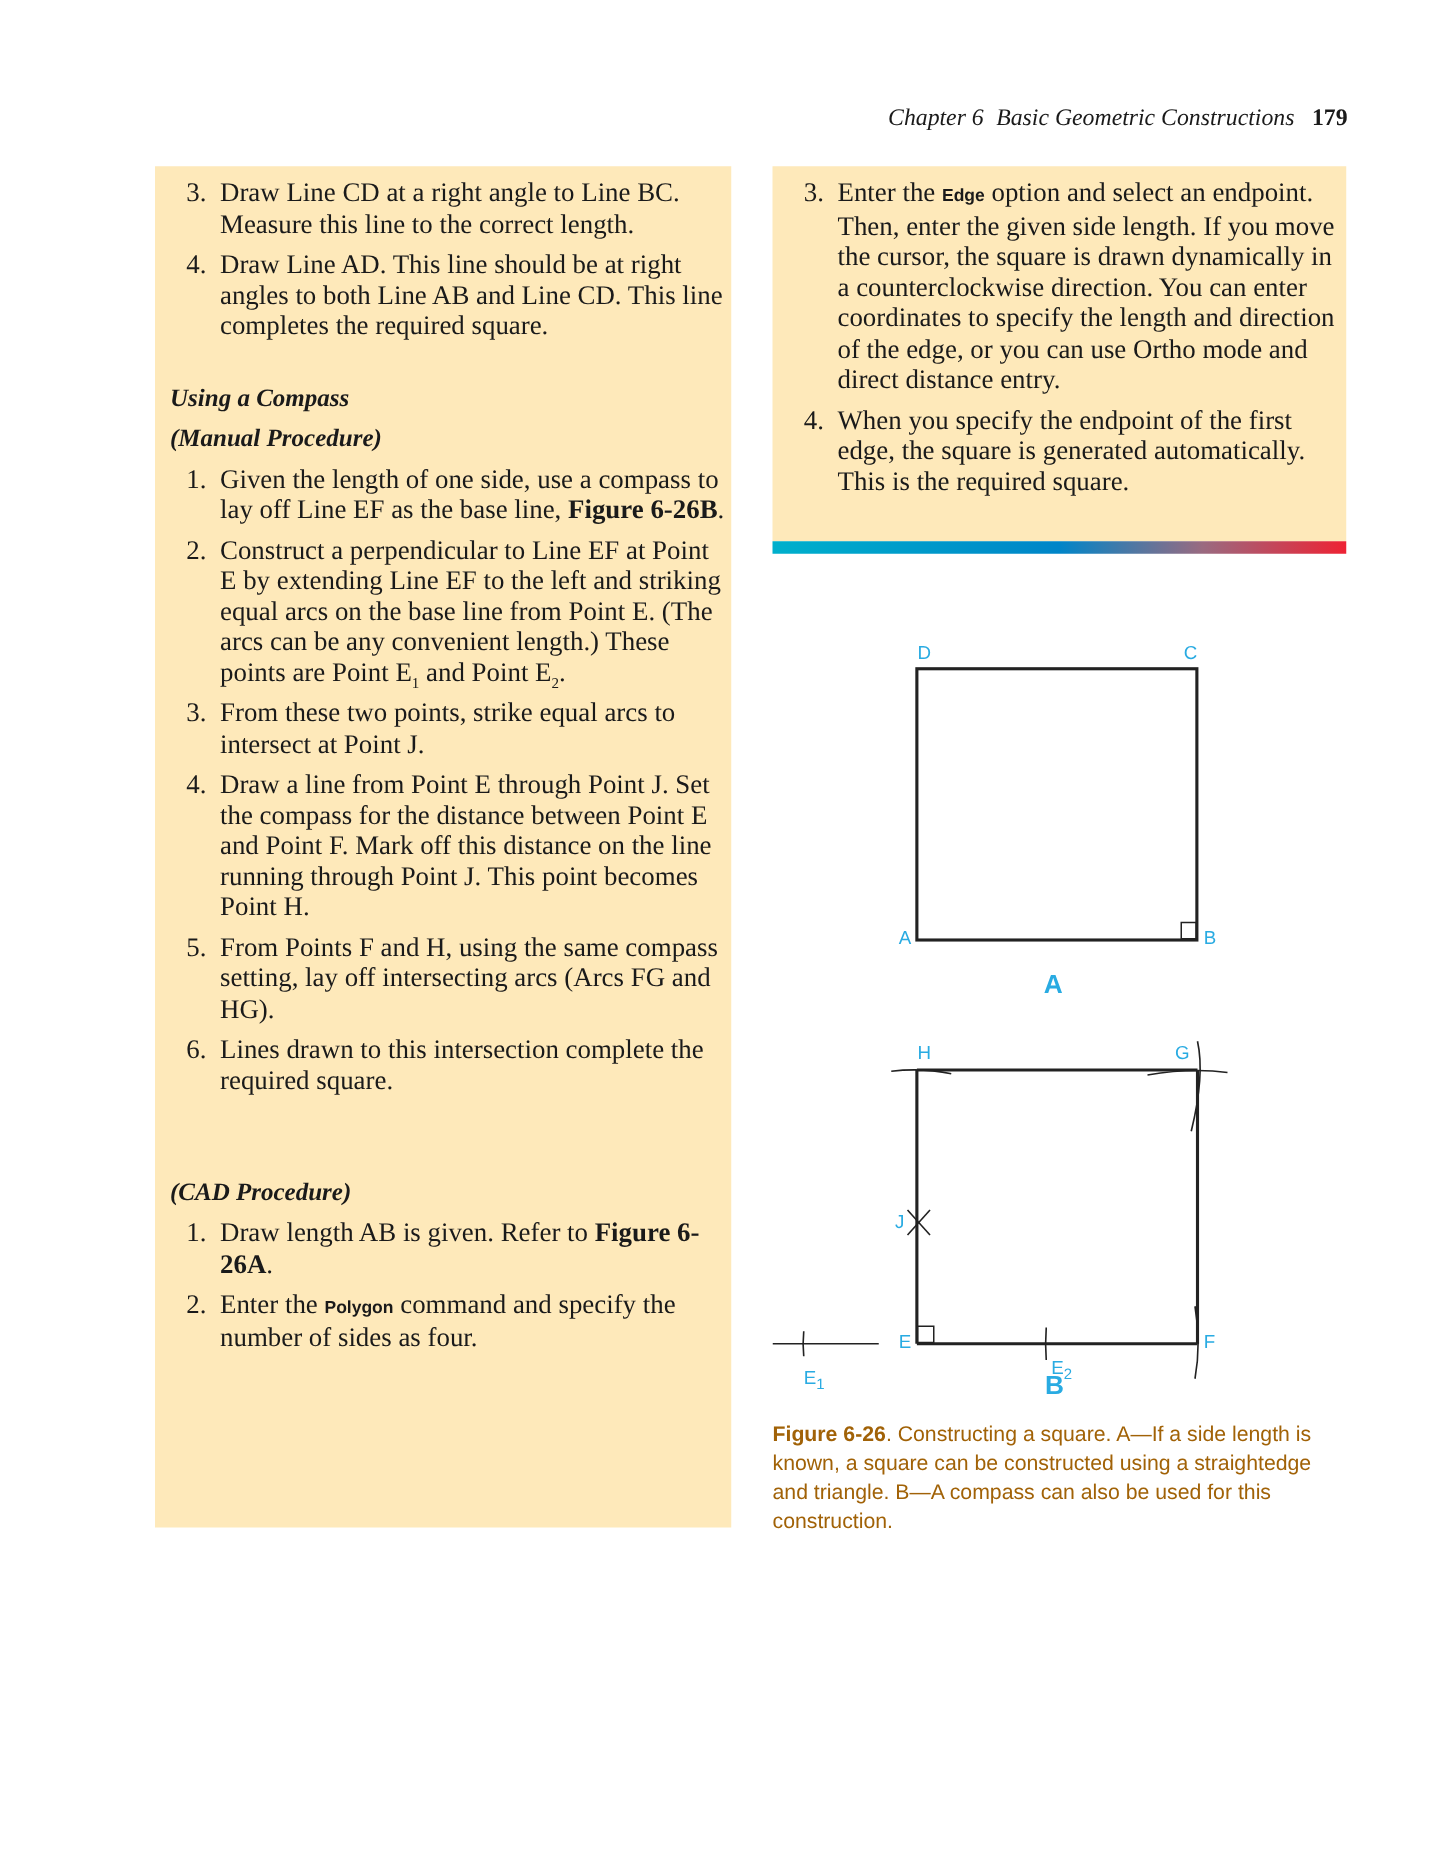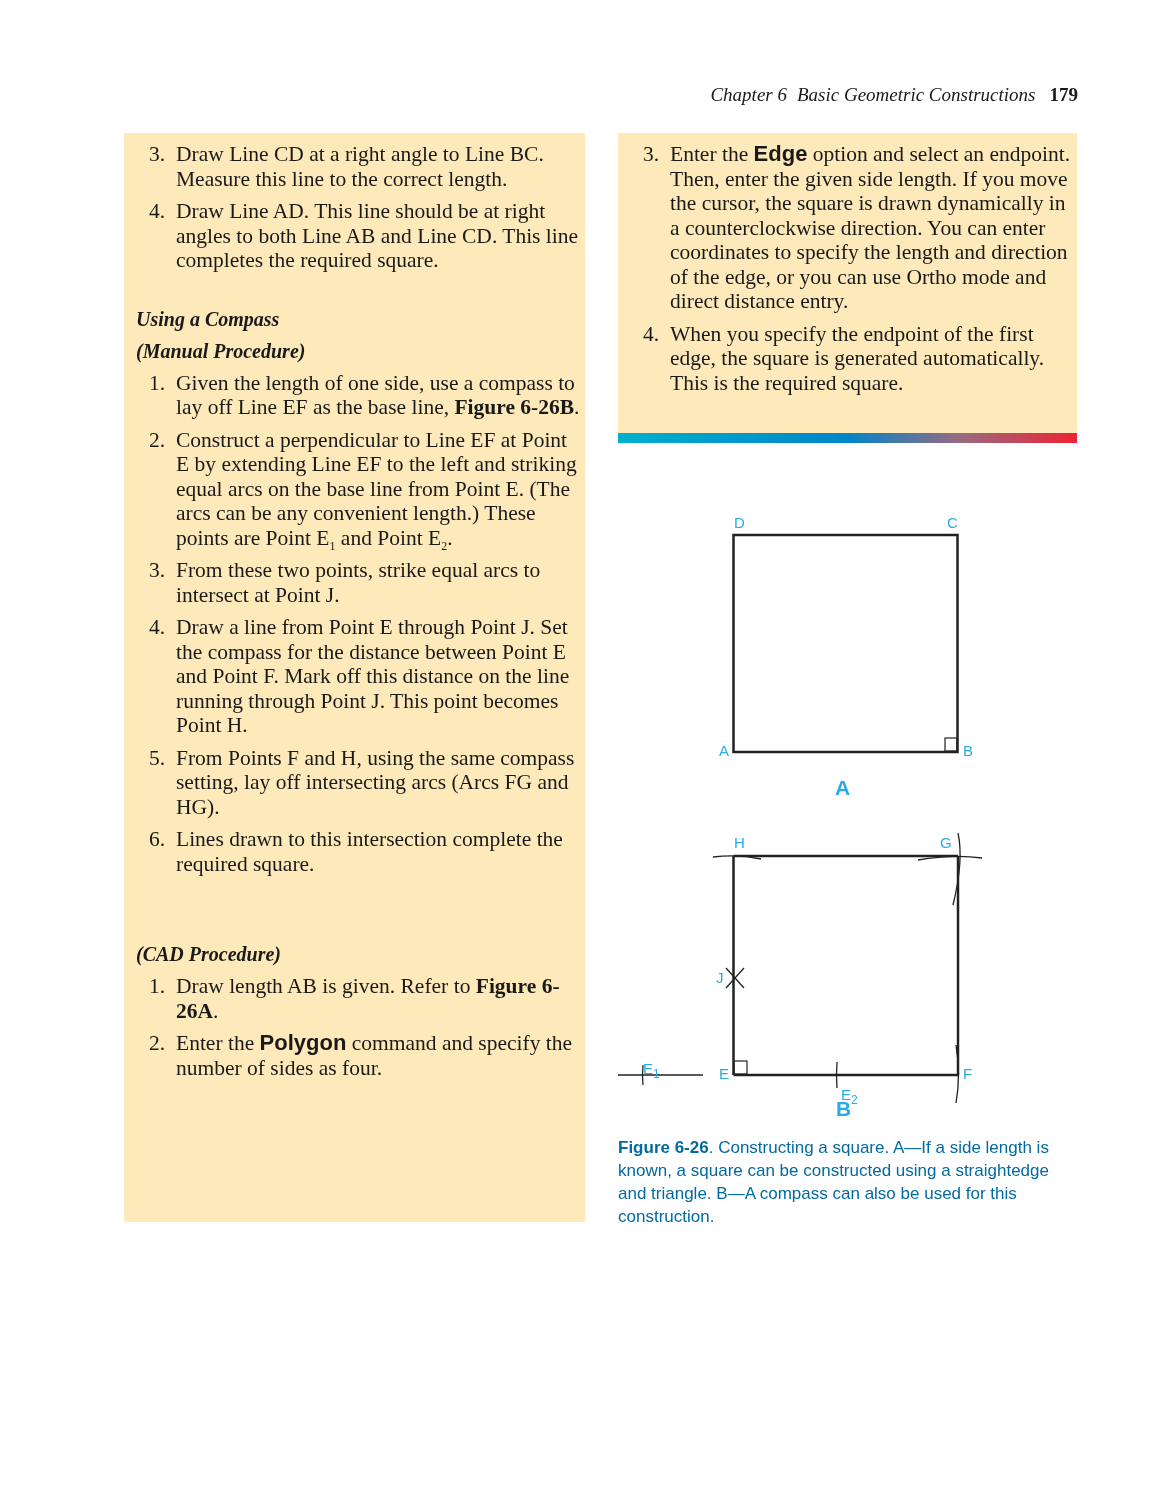--- a/index.html
+++ b/index.html
@@ -10,29 +10,29 @@
     .running-head .page { font-weight: bold; margin-left: 14px; }
     .panel { position: absolute; background: #fee9ba; }
     .panel-left { left: 124px; top: 133px; width: 461px; height: 1089px; }
     .panel-right { left: 618px; top: 133px; width: 459px; height: 300px; }
     .gradient-bar { position: absolute; left: 618px; top: 433px; width: 459px; height: 10px;
       background: linear-gradient(to right, #00b0cc 0%, #0085c8 50%, #9a6a80 75%, #ee2233 100%); }
     ol.steps { list-style: none; margin: 0; padding: 0; font-family: "Liberation Serif", serif; font-size: 21.5px; line-height: 24.5px; }
     ol.steps li { position: relative; padding-left: 52px; margin-bottom: 8px; }
     ol.steps li .num { position: absolute; left: 25px; top: 0; }
     .sect-heading { font-family: "Liberation Serif", serif; font-style: italic; font-weight: bold; font-size: 20px; line-height: 32px; margin: 0 0 4px 12px; }
-    .cmd { font-family: "Liberation Sans", sans-serif; font-weight: bold; font-size: 22px; }
+    .cmd { font-family: "Liberation Sans", sans-serif; font-weight: bold; font-size: 14px; }
     .figref { font-weight: bold; }
     sub { font-size: 12px; line-height: 0; }
     .left-content { position: absolute; left: 124px; top: 142px; width: 461px; }
     .right-content { position: absolute; left: 618px; top: 142px; width: 459px; }
     .figure { position: absolute; left: 618px; top: 500px; width: 460px; height: 630px; }
     .fig-label { position: absolute; font-family: "Liberation Sans", sans-serif; color: #29abe2; font-size: 15px; }
     .fig-sub-label { position: absolute; font-family: "Liberation Sans", sans-serif; color: #29abe2; font-weight: bold; font-size: 21px; }
-    .caption { position: absolute; left: 618px; top: 1136px; width: 460px; font-family: "Liberation Sans", sans-serif; font-size: 17px; line-height: 23px; color: #0369a1; }
+    .caption { position: absolute; left: 618px; top: 1136px; width: 460px; font-family: "Liberation Sans", sans-serif; font-size: 17px; line-height: 23px; color: #a16207; }
     .caption b { font-weight: bold; }
   </style>
 </head>
 <body>
 
 <div class="running-head">
   <span class="chap">Chapter 6</span><span class="title">Basic Geometric Constructions</span><span class="page">179</span>
 </div>
 
 <div class="panel panel-left"></div>
@@ -115,20 +115,20 @@
   <span class="fig-label" style="left:329px;top:14px;">C</span>
   <span class="fig-label" style="left:101px;top:242px;">A</span>
   <span class="fig-label" style="left:345px;top:242px;">B</span>
   <span class="fig-sub-label" style="left:217px;top:276px;">A</span>
 
   <span class="fig-label" style="left:116px;top:334px;">H</span>
   <span class="fig-label" style="left:322px;top:334px;">G</span>
   <span class="fig-label" style="left:98px;top:469px;">J</span>
   <span class="fig-label" style="left:101px;top:565px;">E</span>
   <span class="fig-label" style="left:345px;top:565px;">F</span>
-  <span class="fig-label" style="left:25px;top:560px;"><span>E</span><sub>1</sub></span>
+  <span class="fig-label" style="left:25px;top:594px;"><span>E</span><sub>1</sub></span>
   <span class="fig-label" style="left:223px;top:586px;"><span>E</span><sub>2</sub></span>
   <span class="fig-sub-label" style="left:218px;top:597px;">B</span>
 </div>
 
 <div class="caption">
   <b>Figure 6-26</b><span>. Constructing a square. A—If a side length is known, a square can be constructed using a straightedge and triangle. B—A compass can also be used for this construction.</span>
 </div>
 
 </body></html>

